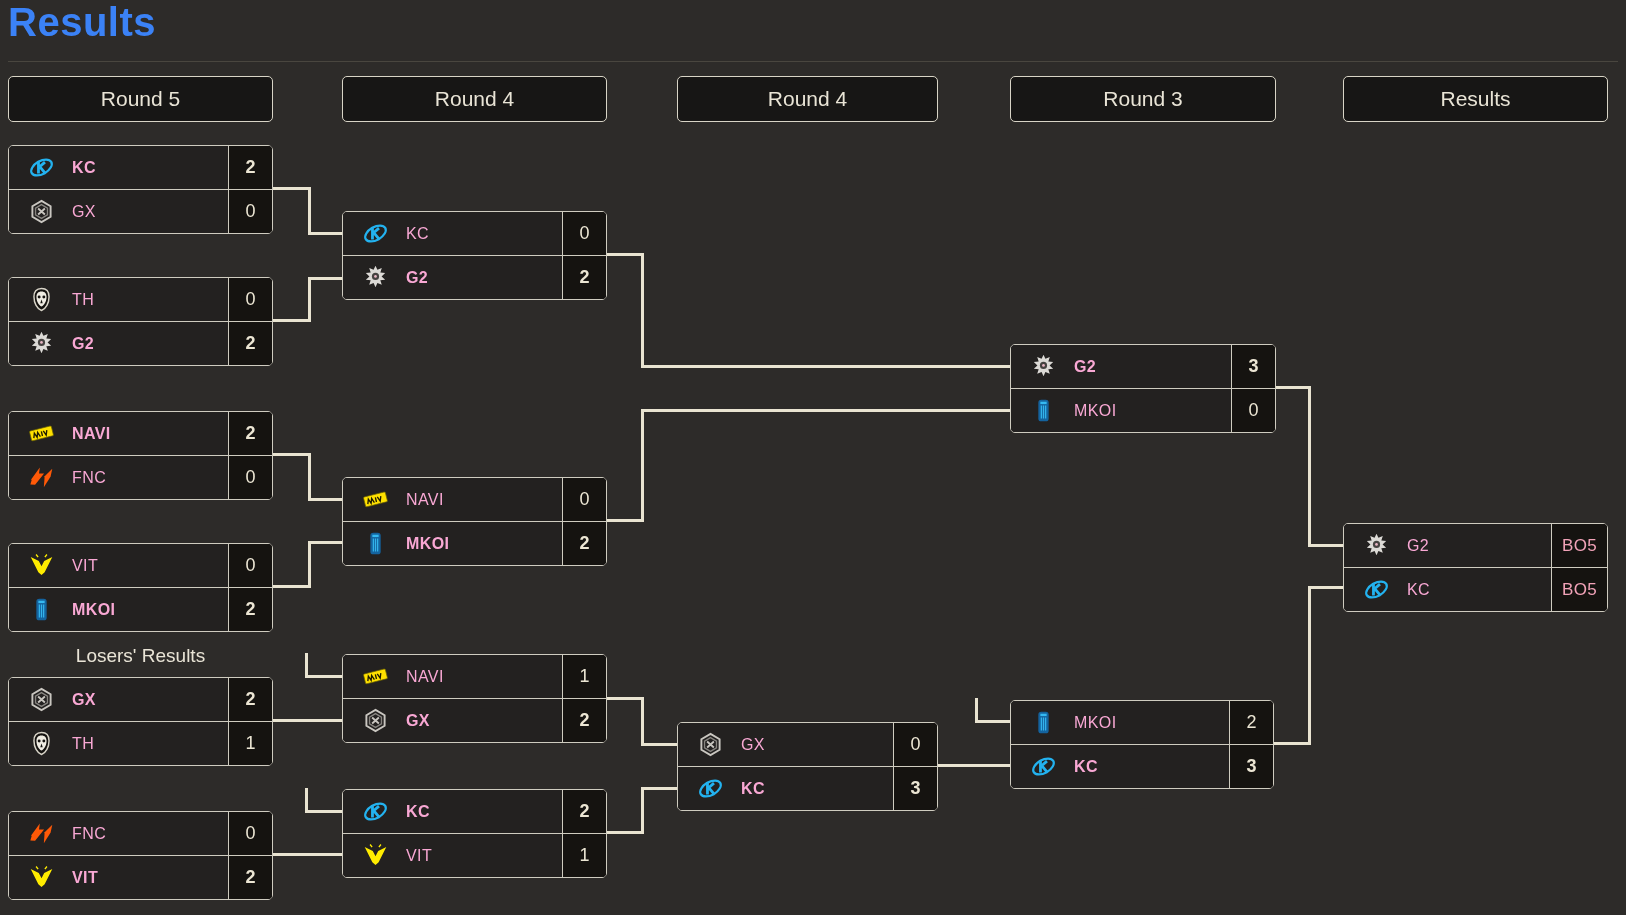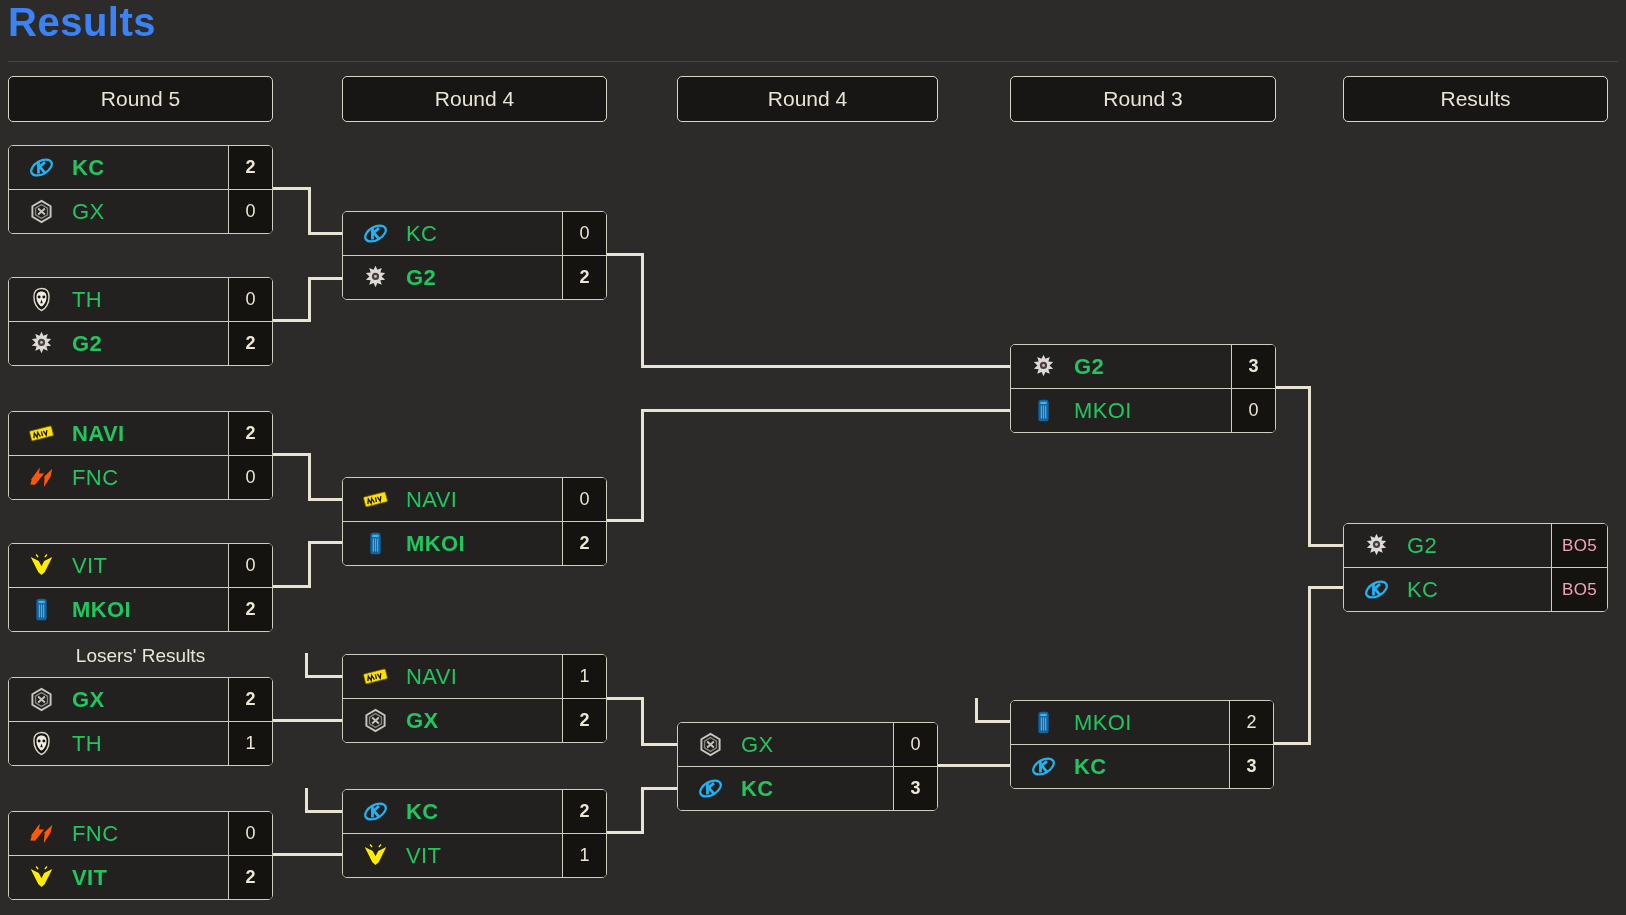--- a/index.html
+++ b/index.html
@@ -33,21 +33,21 @@
   .team-row{
     display:flex;align-items:center;height:43px;background:#232120;
   }
   .team-row + .team-row{border-top:1.5px solid #cfccc0;}
   .team-icon{
     width:27px;height:27px;margin-left:19px;margin-right:17px;flex:0 0 27px;
     display:flex;align-items:center;justify-content:center;
   }
   .team-icon svg{width:27px;height:27px;display:block;}
   .team-name{
-    color:#22c55e;font-size:22px;letter-spacing:.4px;flex:1 1 auto;
+    color:#f9a8d4;font-size:16px;letter-spacing:.4px;flex:1 1 auto;
     white-space:nowrap;overflow:hidden;
   }
   .team-row.winner .team-name{font-weight:700;}
   .team-score{
     flex:0 0 auto;align-self:stretch;display:flex;align-items:center;justify-content:center;
     border-left:1.5px solid #cfccc0;background:#151310;
     color:#ece6d4;font-size:18px;
   }
   .team-row.winner .team-score{font-weight:700;}
   .team-score.bo5{color:#f2a3b8;font-weight:400;font-size:17px;letter-spacing:.3px;}

